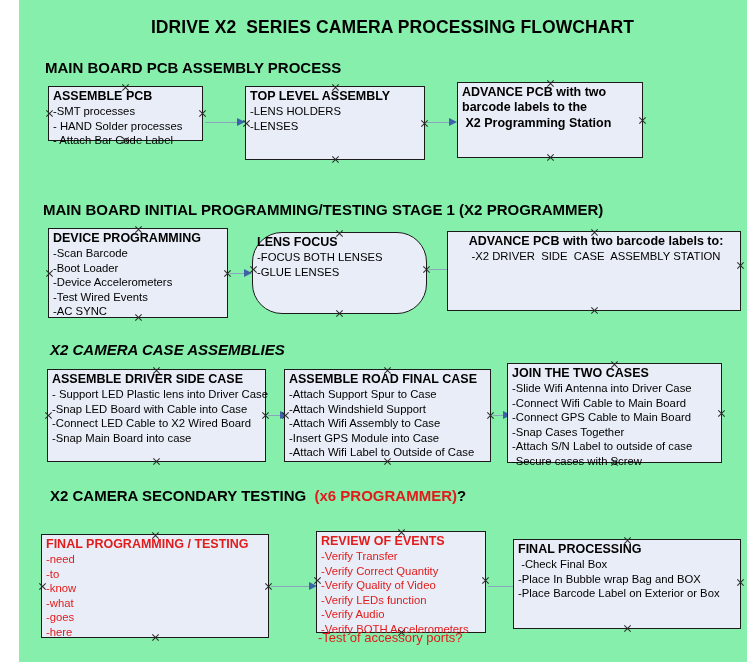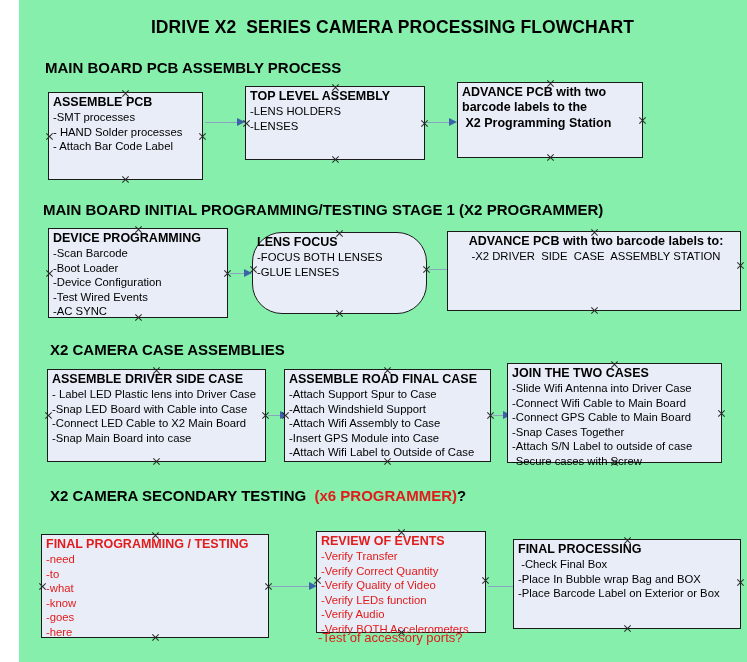--- a/index.html
+++ b/index.html
@@ -140,21 +140,21 @@
 </style>
 </head>
 <body>
 
 <div id="canvas">
 
   <div class="doc-title">IDRIVE X2  SERIES CAMERA PROCESSING FLOWCHART</div>
 
   <div class="section-heading" style="left:26px; top:59px;"><span>MAIN BOARD PCB ASSEMBLY PROCESS</span></div>
 
-  <div class="node" style="left:29px; top:92px; width:155px; height:88px;">
+  <div class="node" style="left:29px; top:86px; width:155px; height:55px;">
     <div class="node-inner">
       <div class="node-title">ASSEMBLE PCB</div>
       <div class="node-line">-SMT processes</div>
       <div class="node-line">- HAND Solder processes</div>
       <div class="node-line">- Attach Bar Code Label</div>
     </div>
     <div class="handle" style="left:50%; top:0;"></div>
     <div class="handle" style="left:50%; top:100%;"></div>
     <div class="handle" style="left:0; top:50%;"></div>
     <div class="handle" style="left:100%; top:50%;"></div>
@@ -193,21 +193,21 @@
     <div class="handle" style="left:100%; top:50%;"></div>
   </div>
 
   <div class="section-heading" style="left:24px; top:201px;"><span>MAIN BOARD INITIAL PROGRAMMING/TESTING STAGE 1 (X2 PROGRAMMER)</span></div>
 
   <div class="node" style="left:29px; top:228px; width:180px; height:90px;">
     <div class="node-inner">
       <div class="node-title">DEVICE PROGRAMMING</div>
       <div class="node-line">-Scan Barcode</div>
       <div class="node-line">-Boot Loader</div>
-      <div class="node-line">-Device Configuration</div>
+      <div class="node-line">-Device Accelerometers</div>
       <div class="node-line">-Test Wired Events</div>
       <div class="node-line">-AC SYNC</div>
     </div>
     <div class="handle" style="left:50%; top:0;"></div>
     <div class="handle" style="left:50%; top:100%;"></div>
     <div class="handle" style="left:0; top:50%;"></div>
     <div class="handle" style="left:100%; top:50%;"></div>
   </div>
 
   <div class="arrow" style="left:211px; top:269px; width:22px;">
@@ -235,28 +235,28 @@
   <div class="node" style="left:428px; top:231px; width:294px; height:80px;text-align:center;">
     <div class="node-inner">
       <div class="node-title">ADVANCE PCB with two barcode labels to:</div>
       <div class="node-line">-X2 DRIVER  SIDE  CASE  ASSEMBLY STATION</div>
     </div>
     <div class="handle" style="left:50%; top:0;"></div>
     <div class="handle" style="left:50%; top:100%;"></div>
     <div class="handle" style="left:100%; top:43%;"></div>
   </div>
 
-  <div class="section-heading" style="left:31px; top:341px;"><span>X2 CAMERA CASE ASSEMBLIES</span></div>
+  <div class="section-heading" style="left:31px; top:341px;font-style:italic;"><span>X2 CAMERA CASE ASSEMBLIES</span></div>
 
   <div class="node" style="left:28px; top:369px; width:219px; height:93px;">
     <div class="node-inner">
       <div class="node-title">ASSEMBLE DRIVER SIDE CASE</div>
-      <div class="node-line">- Label LED Plastic lens into Driver Case</div>
+      <div class="node-line">- Support LED Plastic lens into Driver Case</div>
       <div class="node-line">-Snap LED Board with Cable into Case</div>
-      <div class="node-line">-Connect LED Cable to X2 Main Board</div>
+      <div class="node-line">-Connect LED Cable to X2 Wired Board</div>
       <div class="node-line">-Snap Main Board into case</div>
     </div>
     <div class="handle" style="left:50%; top:0;"></div>
     <div class="handle" style="left:50%; top:100%;"></div>
     <div class="handle" style="left:0; top:50%;"></div>
     <div class="handle" style="left:100%; top:50%;"></div>
   </div>
 
   <div class="arrow" style="left:249px; top:411px; width:20px;">
     <div class="shaft"></div>
@@ -298,22 +298,22 @@
     <div class="handle" style="left:100%; top:50%;"></div>
   </div>
 
   <div class="section-heading" style="left:31px; top:487px;"><span>X2 CAMERA SECONDARY TESTING </span><span class="hl-red"> (x6 PROGRAMMER)</span><span>?</span></div>
 
   <div class="node red" style="left:22px; top:534px; width:228px; height:104px;">
     <div class="node-inner">
       <div class="node-title">FINAL PROGRAMMING / TESTING</div>
       <div class="node-line">-need</div>
       <div class="node-line">-to</div>
+      <div class="node-line">-know</div>
       <div class="node-line">-what</div>
-      <div class="node-line">-know</div>
       <div class="node-line">-goes</div>
       <div class="node-line">-here</div>
     </div>
     <div class="handle" style="left:50%; top:0;"></div>
     <div class="handle" style="left:50%; top:100%;"></div>
     <div class="handle" style="left:0; top:50%;"></div>
     <div class="handle" style="left:100%; top:50%;"></div>
   </div>
 
   <div class="arrow" style="left:252px; top:582px; width:46px;">

